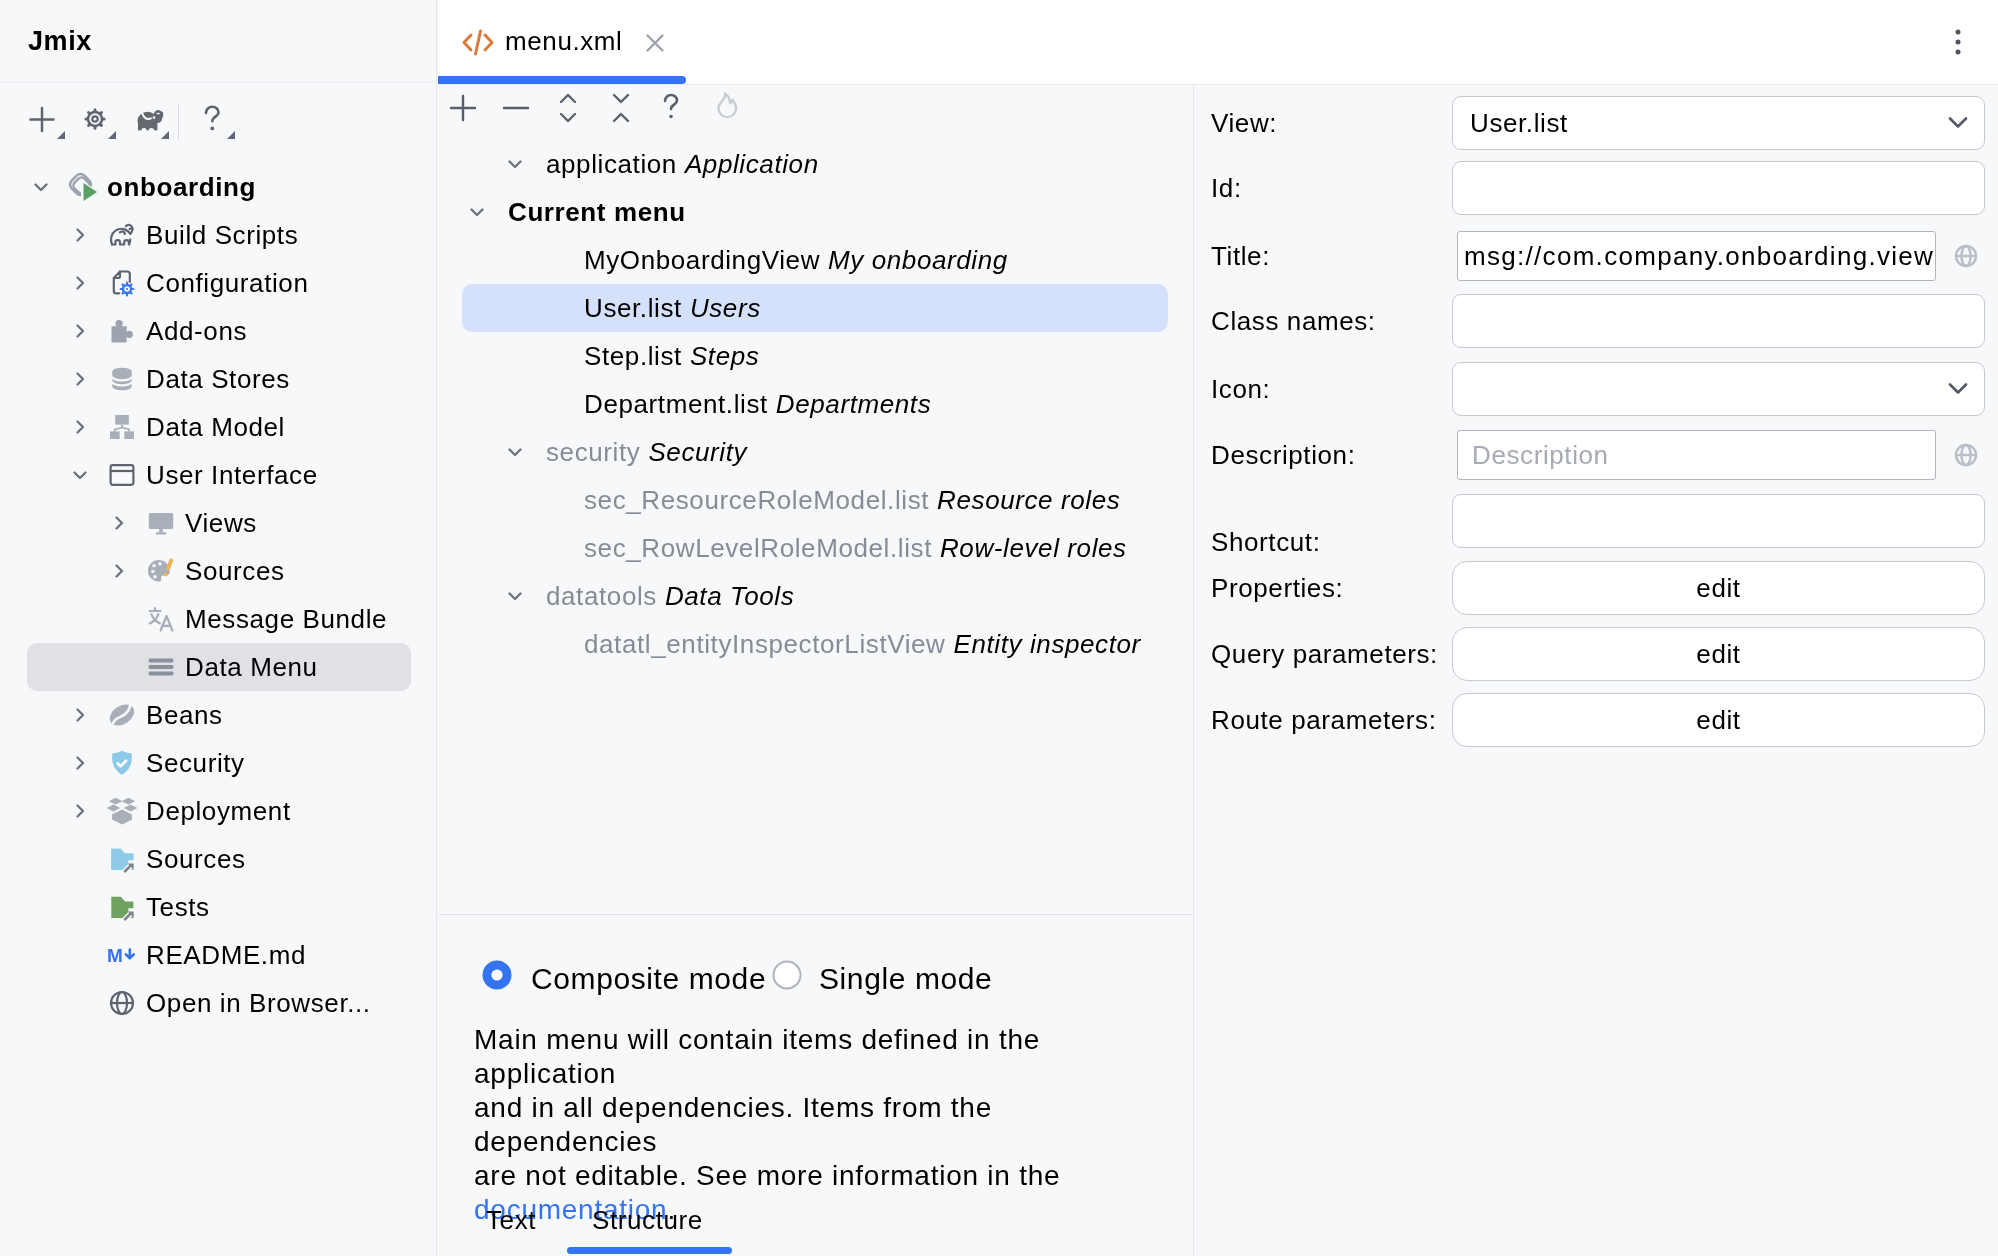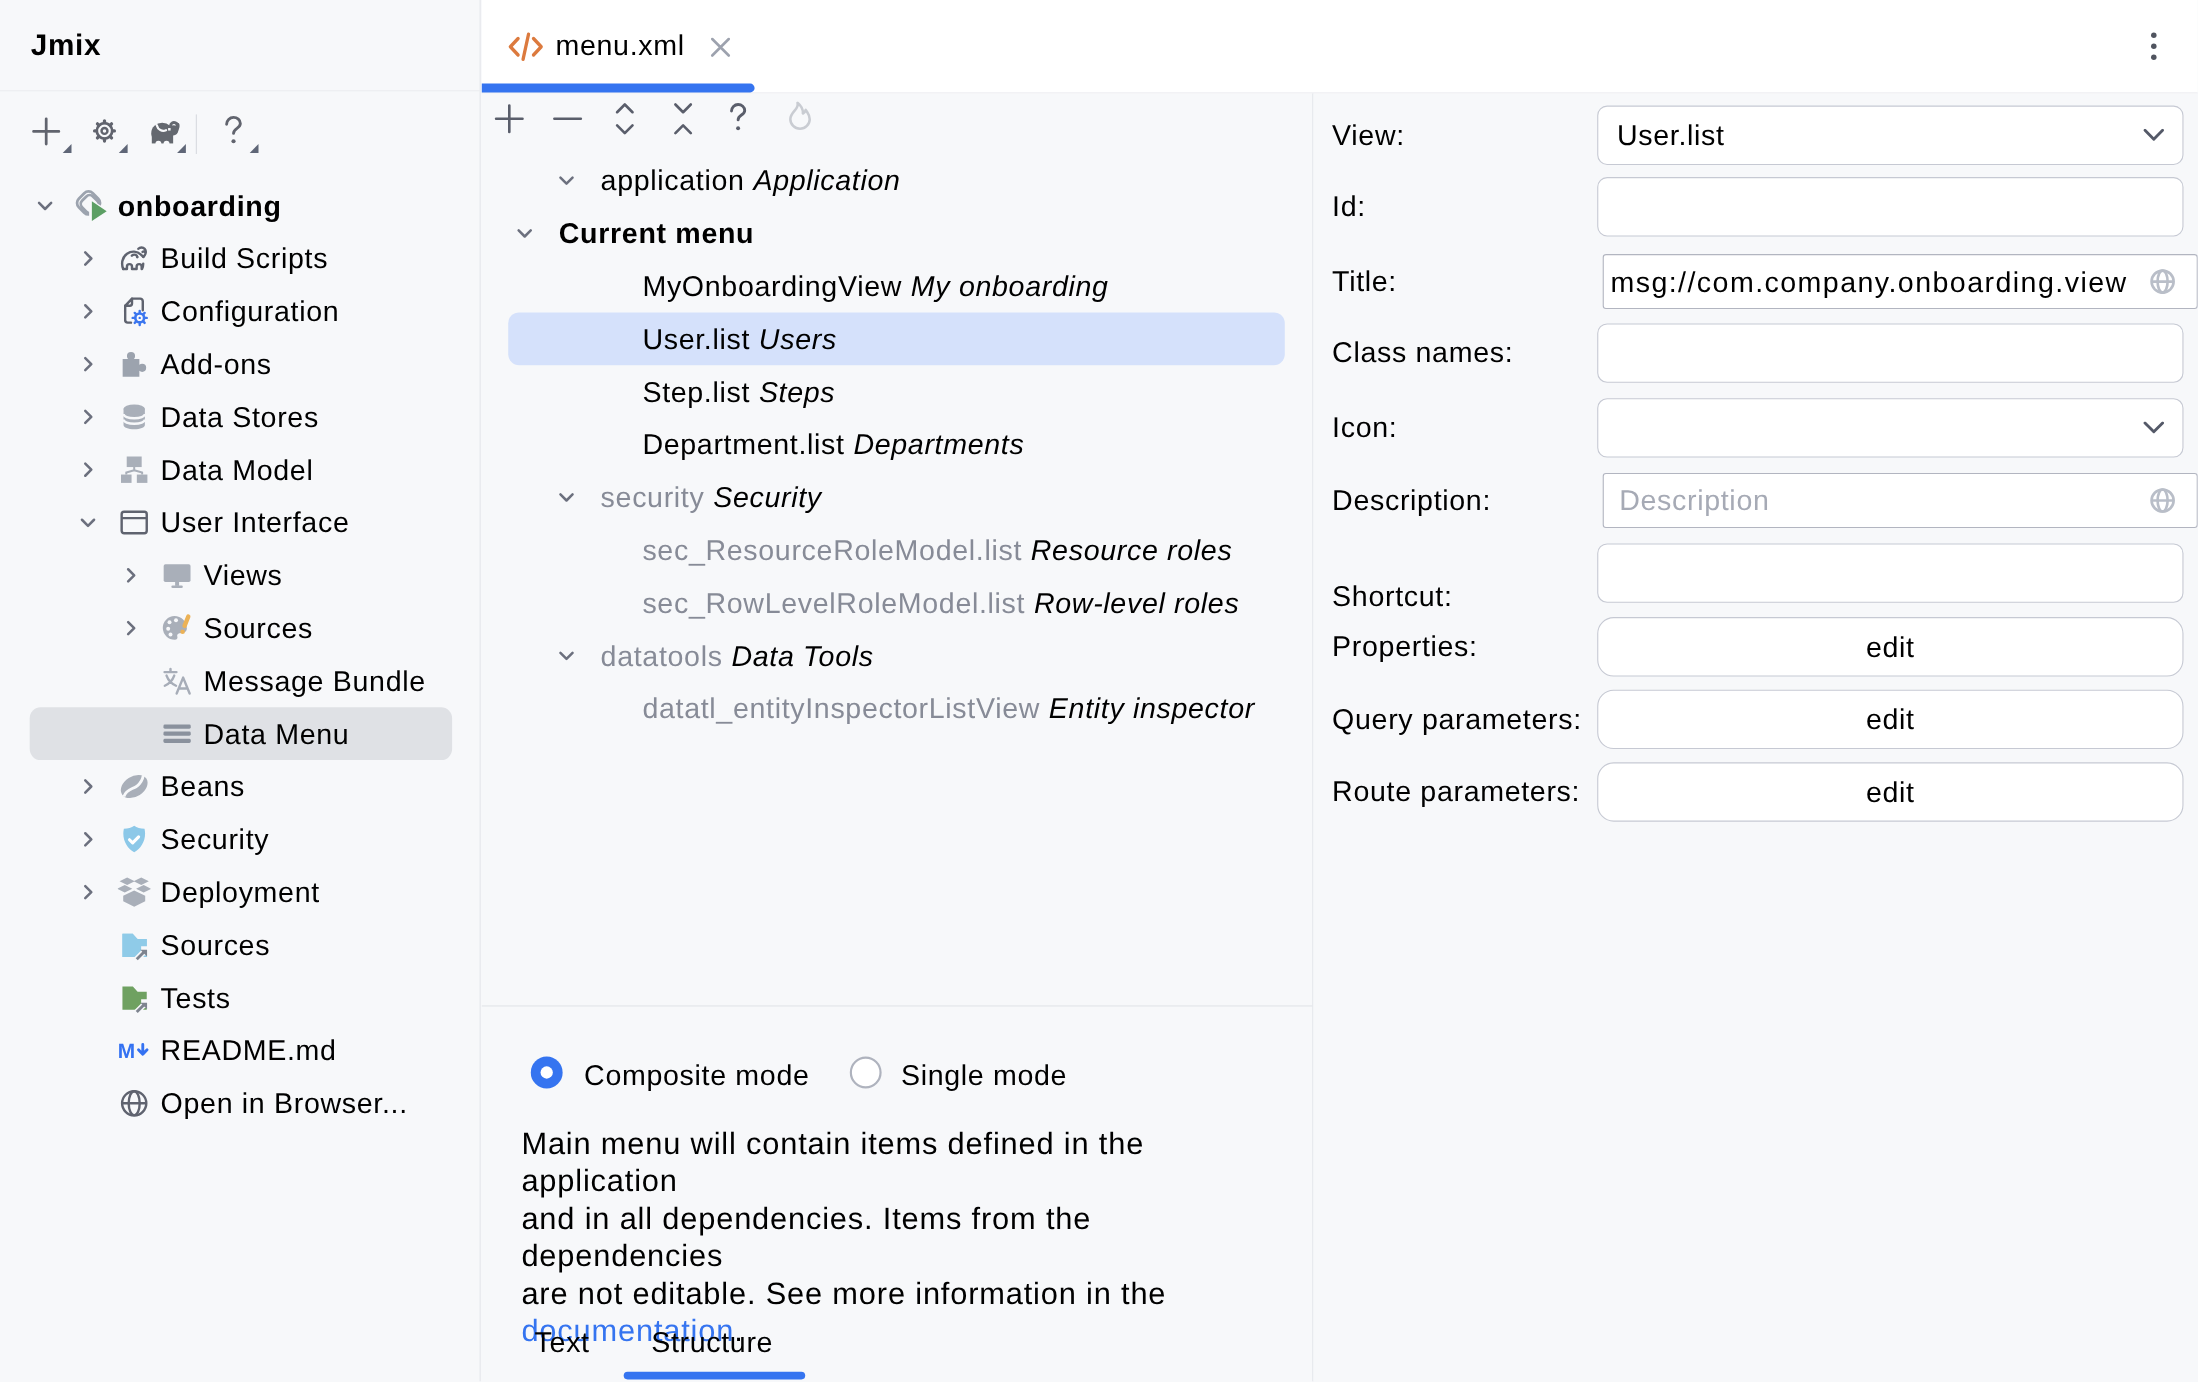--- a/index.html
+++ b/index.html
@@ -30,25 +30,25 @@
   .sel-blue{position:absolute;left:462px;width:706px;height:48px;background:#D5E1FB;border-radius:10px}
   
   .m0{padding-left:465px}
   .m1{padding-left:503px}
   .m2{padding-left:541px}
   .mch{margin-right:19px !important}
   .it{margin-left:8px}
   
   .flabel{position:absolute;left:1211px;font-size:26px;color:#000;transform:translateY(-50%)}
   .ffield{position:absolute;left:1452px;width:533px;height:54px;background:#FFF;border:1.5px solid #C6C9D3;border-radius:9px;box-sizing:border-box;display:flex;align-items:center;font-size:26px;color:#000}
-  .ftext{position:absolute;left:1457px;width:541px;height:50px;background:#FFF;border:1.5px solid #B2B5C0;border-radius:3px;box-sizing:border-box;display:flex;align-items:center;font-size:26px;color:#000;overflow:hidden}
+  .ftext{position:absolute;left:1457px;width:479px;height:50px;background:#FFF;border:1.5px solid #B2B5C0;border-radius:3px;box-sizing:border-box;display:flex;align-items:center;font-size:26px;color:#000;overflow:hidden}
   .fbtn{position:absolute;left:1452px;width:533px;height:54px;background:#FFF;border:1.5px solid #C6C9D3;border-radius:15px;box-sizing:border-box;display:flex;align-items:center;justify-content:center;font-size:26px;color:#000}
   
   #hsep{position:absolute;left:438px;top:914px;width:755px;height:1px;background:#E2E4E8}
-  .radio-label{font-size:26px;color:#000}
+  .radio-label{font-size:30px;color:#000}
   #para{position:absolute;left:474px;top:1023px;width:700px;font-size:28px;line-height:34px;color:#000;letter-spacing:0.75px}
   a.doc{color:#3574F0;text-decoration:none}
   #btabs{}
 </style>
 </head>
 <body>
 <div id="left"></div>
 <div id="tabbar"></div>
 <div id="mid"></div>
 <div id="vsep2"></div>

